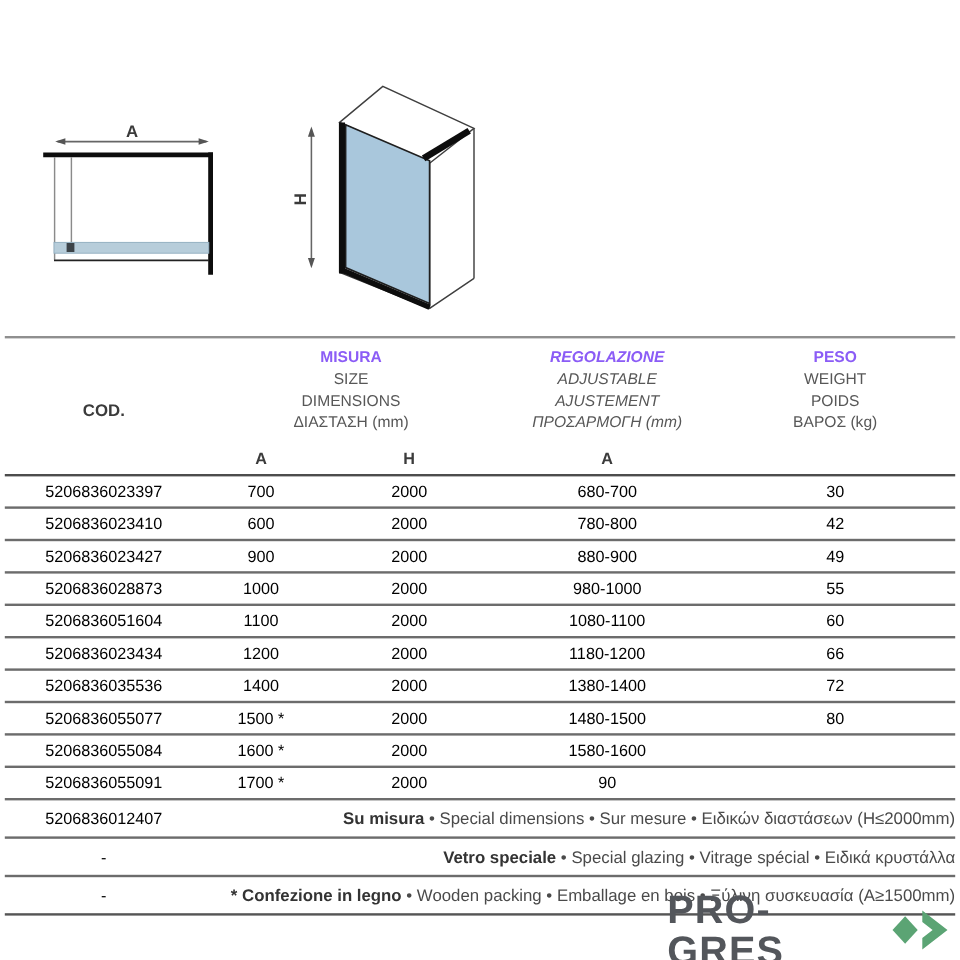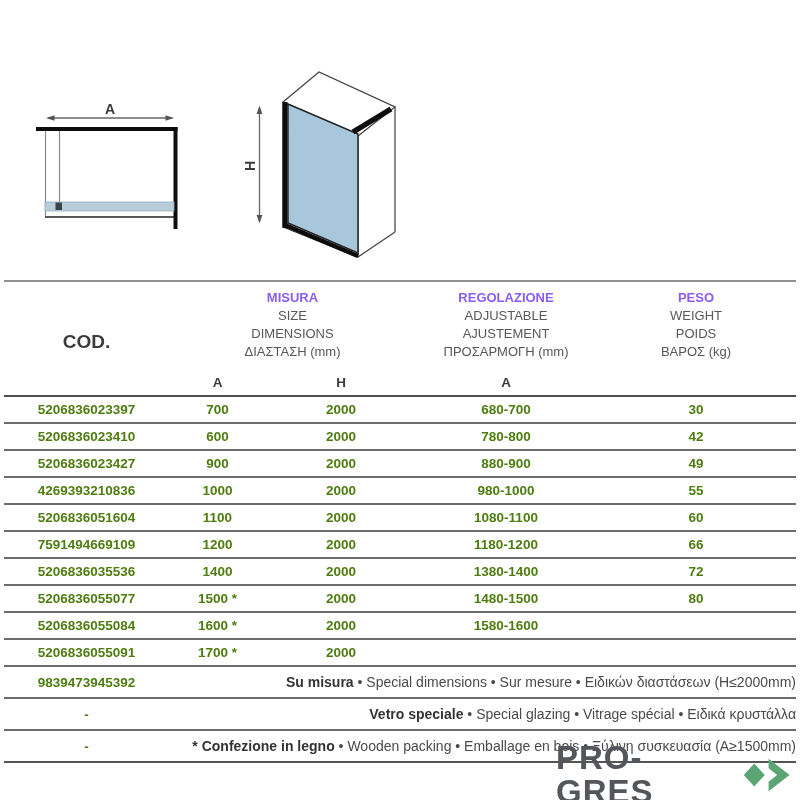--- a/index.html
+++ b/index.html
@@ -5,35 +5,35 @@
   html,body{margin:0;padding:0;background:#fff;}
   .page{position:relative;width:800px;height:800px;background:#fff;overflow:hidden;
         font-family:"Liberation Sans",sans-serif;color:#3d3d3d;}
   
   .diagrams-svg{position:absolute;left:0;top:0;}
   
   .spec-table{position:absolute;left:4px;right:4px;top:280px;border-top:2px solid #8f8f8f;}
   .thead{display:grid;grid-template-columns:165px 97px 150px 180px 1fr;
          grid-template-rows:80px 26px;border-bottom:2px solid #4c4c4c;padding-top:7px;}
   .cod-head{grid-column:1;grid-row:1/3;display:flex;align-items:center;justify-content:center;
-            font-weight:bold;font-size:19px;color:#3b3b3b;}
+            font-weight:bold;font-size:14px;color:#3b3b3b;}
   .hgroup{display:flex;flex-direction:column;align-items:center;justify-content:flex-start;}
   .hgroup.misura{grid-column:2/4;grid-row:1;}
-  .hgroup.reg{grid-column:4;grid-row:1;}
+  .hgroup.reg{grid-column:4;grid-row:1;font-style:italic;}
   .hgroup.peso{grid-column:5;grid-row:1;}
   .hline{font-size:13px;line-height:18px;color:#575757;white-space:nowrap;}
   .hline.main{font-weight:bold;color:#8b5cf6;}
   .subcell{display:flex;align-items:center;justify-content:center;font-weight:bold;
            font-size:13.5px;color:#3b3b3b;}
   .sub-a1{grid-column:2;grid-row:2;}
   .sub-h{grid-column:3;grid-row:2;}
   .sub-a2{grid-column:4;grid-row:2;}
   .trow{display:grid;grid-template-columns:165px 97px 150px 180px 1fr;height:25px;
         align-items:center;border-bottom:2px solid #6c6c6c;}
-  .td{text-align:center;font-size:13.5px;color:#4d7c0f;white-space:nowrap;font-weight:bold;}
+  .td{text-align:center;font-size:13.5px;color:#000000;white-space:nowrap;}
   .nrow{display:grid;grid-template-columns:165px 1fr;height:30px;align-items:center;
         border-bottom:2px solid #6c6c6c;}
   .nrow:last-child{border-bottom:2px solid #555;}
   .note-text{font-size:14px;color:#4a4a4a;text-align:right;white-space:nowrap;}
   .note-text b{color:#333;}
   
   .logo{position:absolute;left:556px;top:741px;width:240px;}
   .logo-row{display:flex;align-items:center;gap:6px;}
   .brand-name{font-size:33px;font-weight:800;letter-spacing:1px;color:#53565b;line-height:34px;}
 </style>
@@ -116,35 +116,35 @@
       <div class="td">42</div>
     </div>
     <div class="trow">
       <div class="td">5206836023427</div>
       <div class="td">900</div>
       <div class="td">2000</div>
       <div class="td">880-900</div>
       <div class="td">49</div>
     </div>
     <div class="trow">
-      <div class="td">4269393210836</div>
+      <div class="td">5206836028873</div>
       <div class="td">1000</div>
       <div class="td">2000</div>
       <div class="td">980-1000</div>
       <div class="td">55</div>
     </div>
     <div class="trow">
       <div class="td">5206836051604</div>
       <div class="td">1100</div>
       <div class="td">2000</div>
       <div class="td">1080-1100</div>
       <div class="td">60</div>
     </div>
     <div class="trow">
-      <div class="td">7591494669109</div>
+      <div class="td">5206836023434</div>
       <div class="td">1200</div>
       <div class="td">2000</div>
       <div class="td">1180-1200</div>
       <div class="td">66</div>
     </div>
     <div class="trow">
       <div class="td">5206836035536</div>
       <div class="td">1400</div>
       <div class="td">2000</div>
       <div class="td">1380-1400</div>
@@ -160,24 +160,25 @@
     <div class="trow">
       <div class="td">5206836055084</div>
       <div class="td">1600 *</div>
       <div class="td">2000</div>
       <div class="td">1580-1600</div>
     </div>
     <div class="trow">
       <div class="td">5206836055091</div>
       <div class="td">1700 *</div>
       <div class="td">2000</div>
+      <div class="td">90</div>
     </div>
 
     <div class="nrow">
-      <div class="td">9839473945392</div>
+      <div class="td">5206836012407</div>
       <div class="note-text"><b>Su misura</b><span> • Special dimensions • Sur mesure • Ειδικών διαστάσεων (H≤2000mm)</span></div>
     </div>
     <div class="nrow">
       <div class="td">-</div>
       <div class="note-text"><b>Vetro speciale</b><span> • Special glazing • Vitrage spécial • Ειδικά κρυστάλλα</span></div>
     </div>
     <div class="nrow">
       <div class="td">-</div>
       <div class="note-text"><b>* Confezione in legno</b><span> • Wooden packing • Emballage en bois • Ξύλινη συσκευασία (A≥1500mm)</span></div>
     </div>

